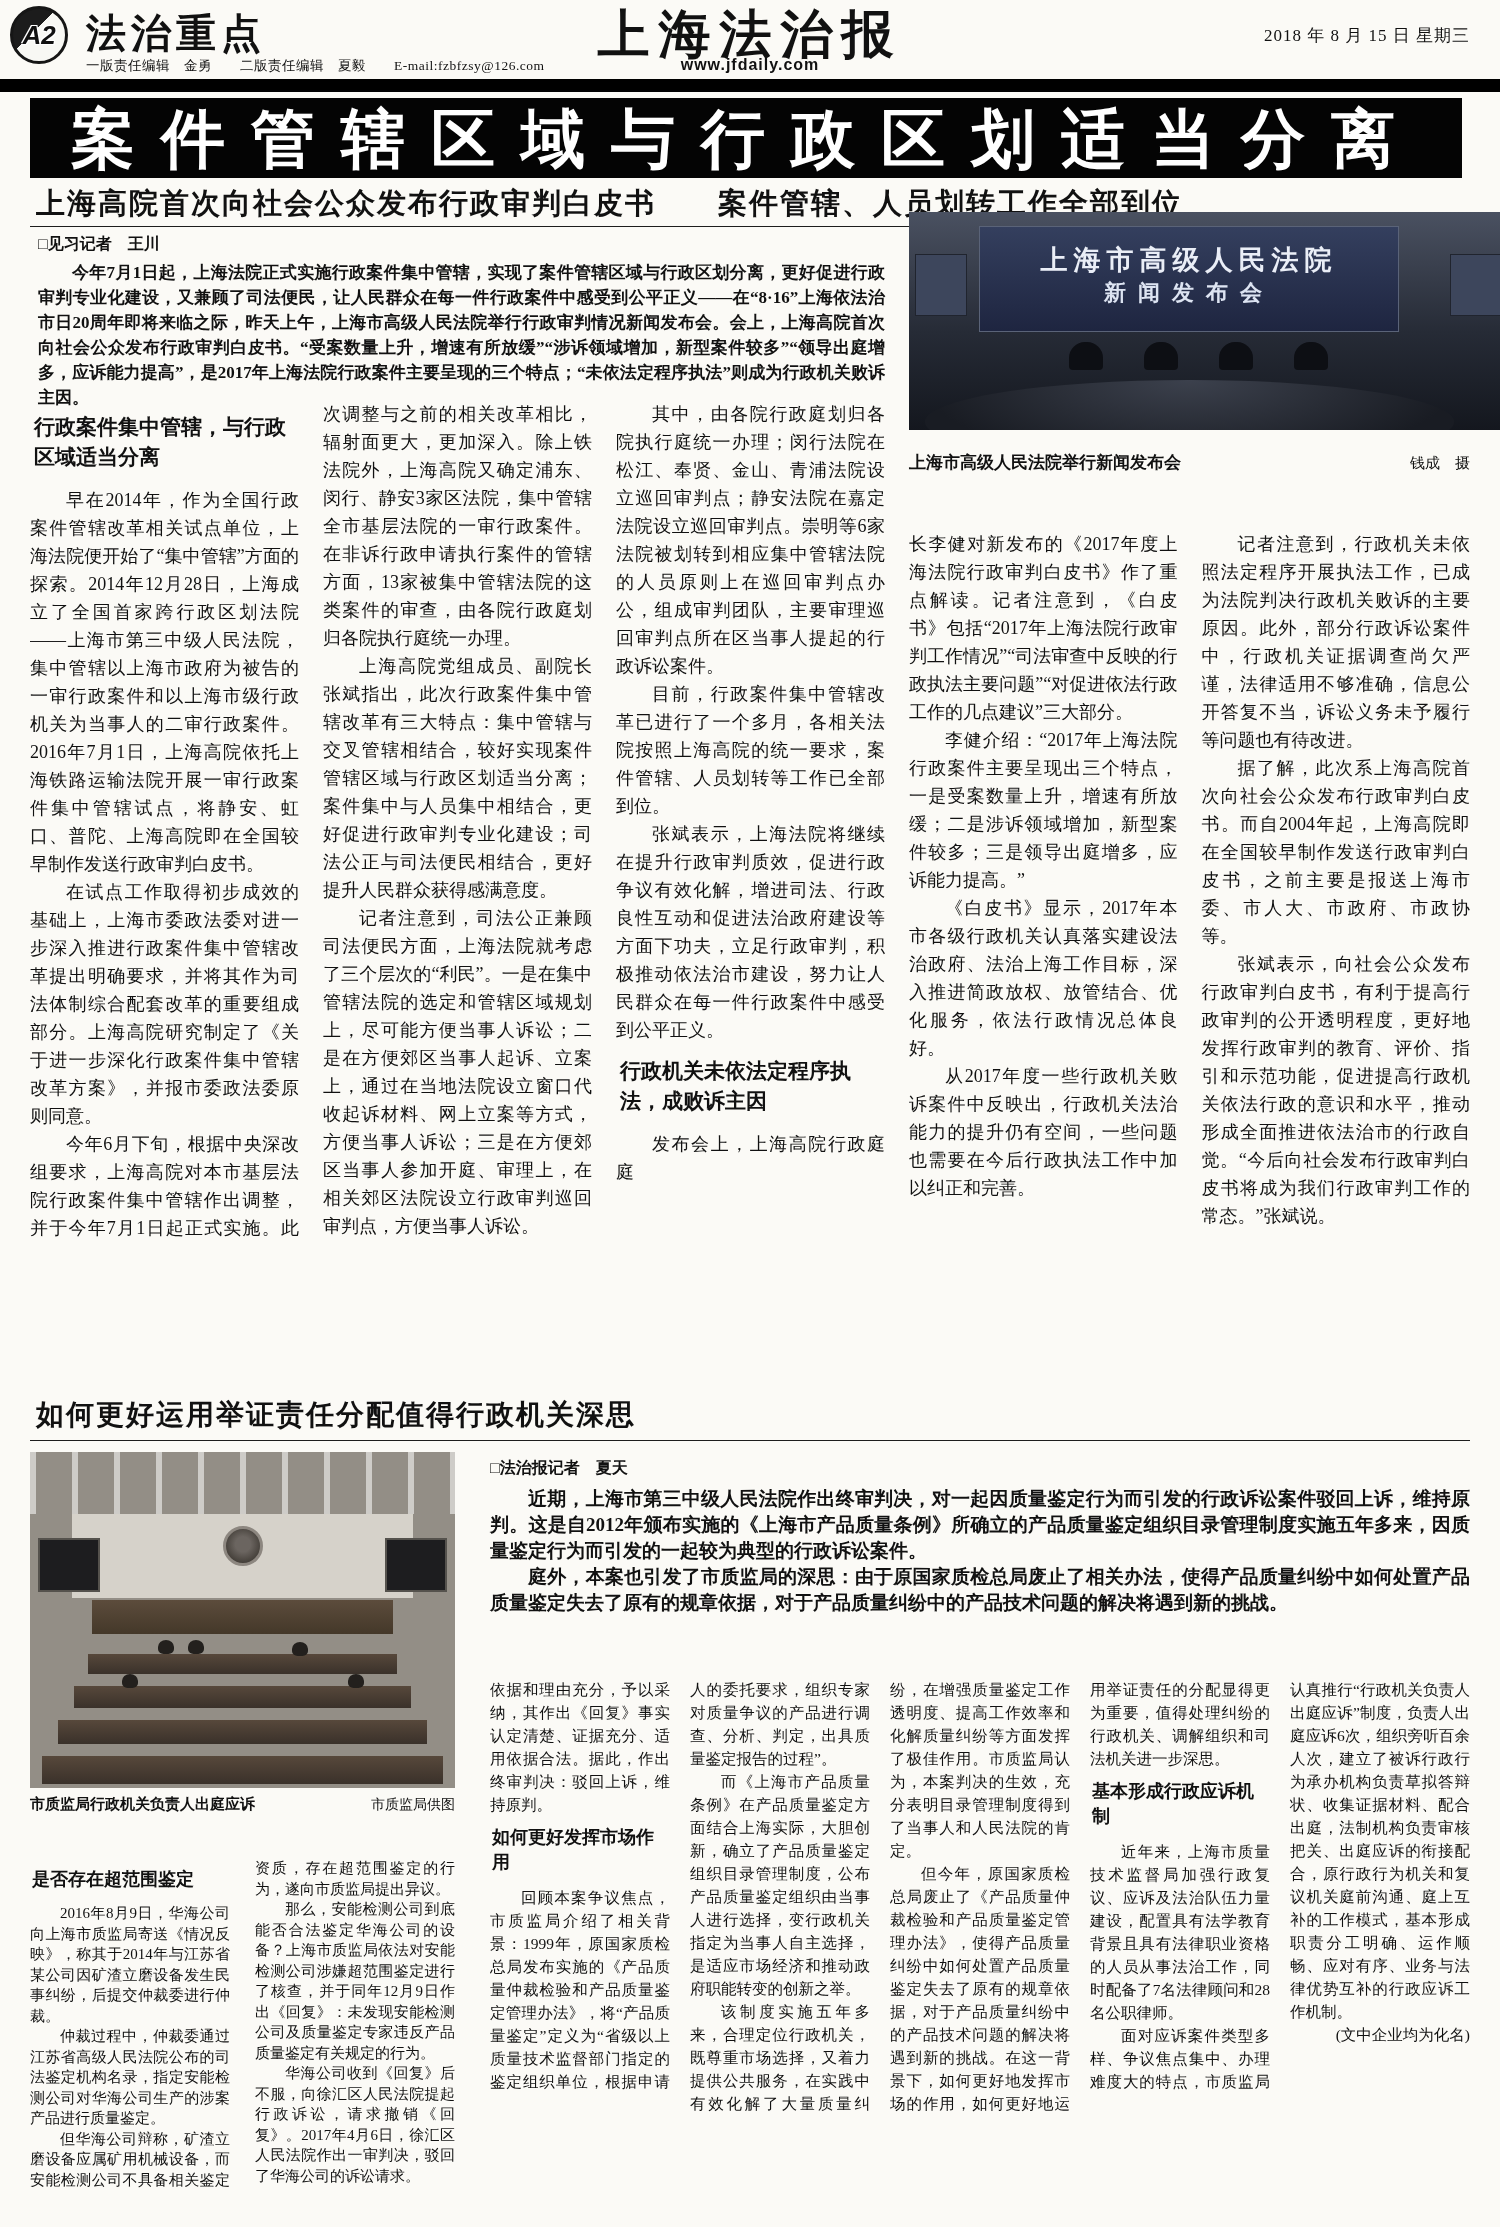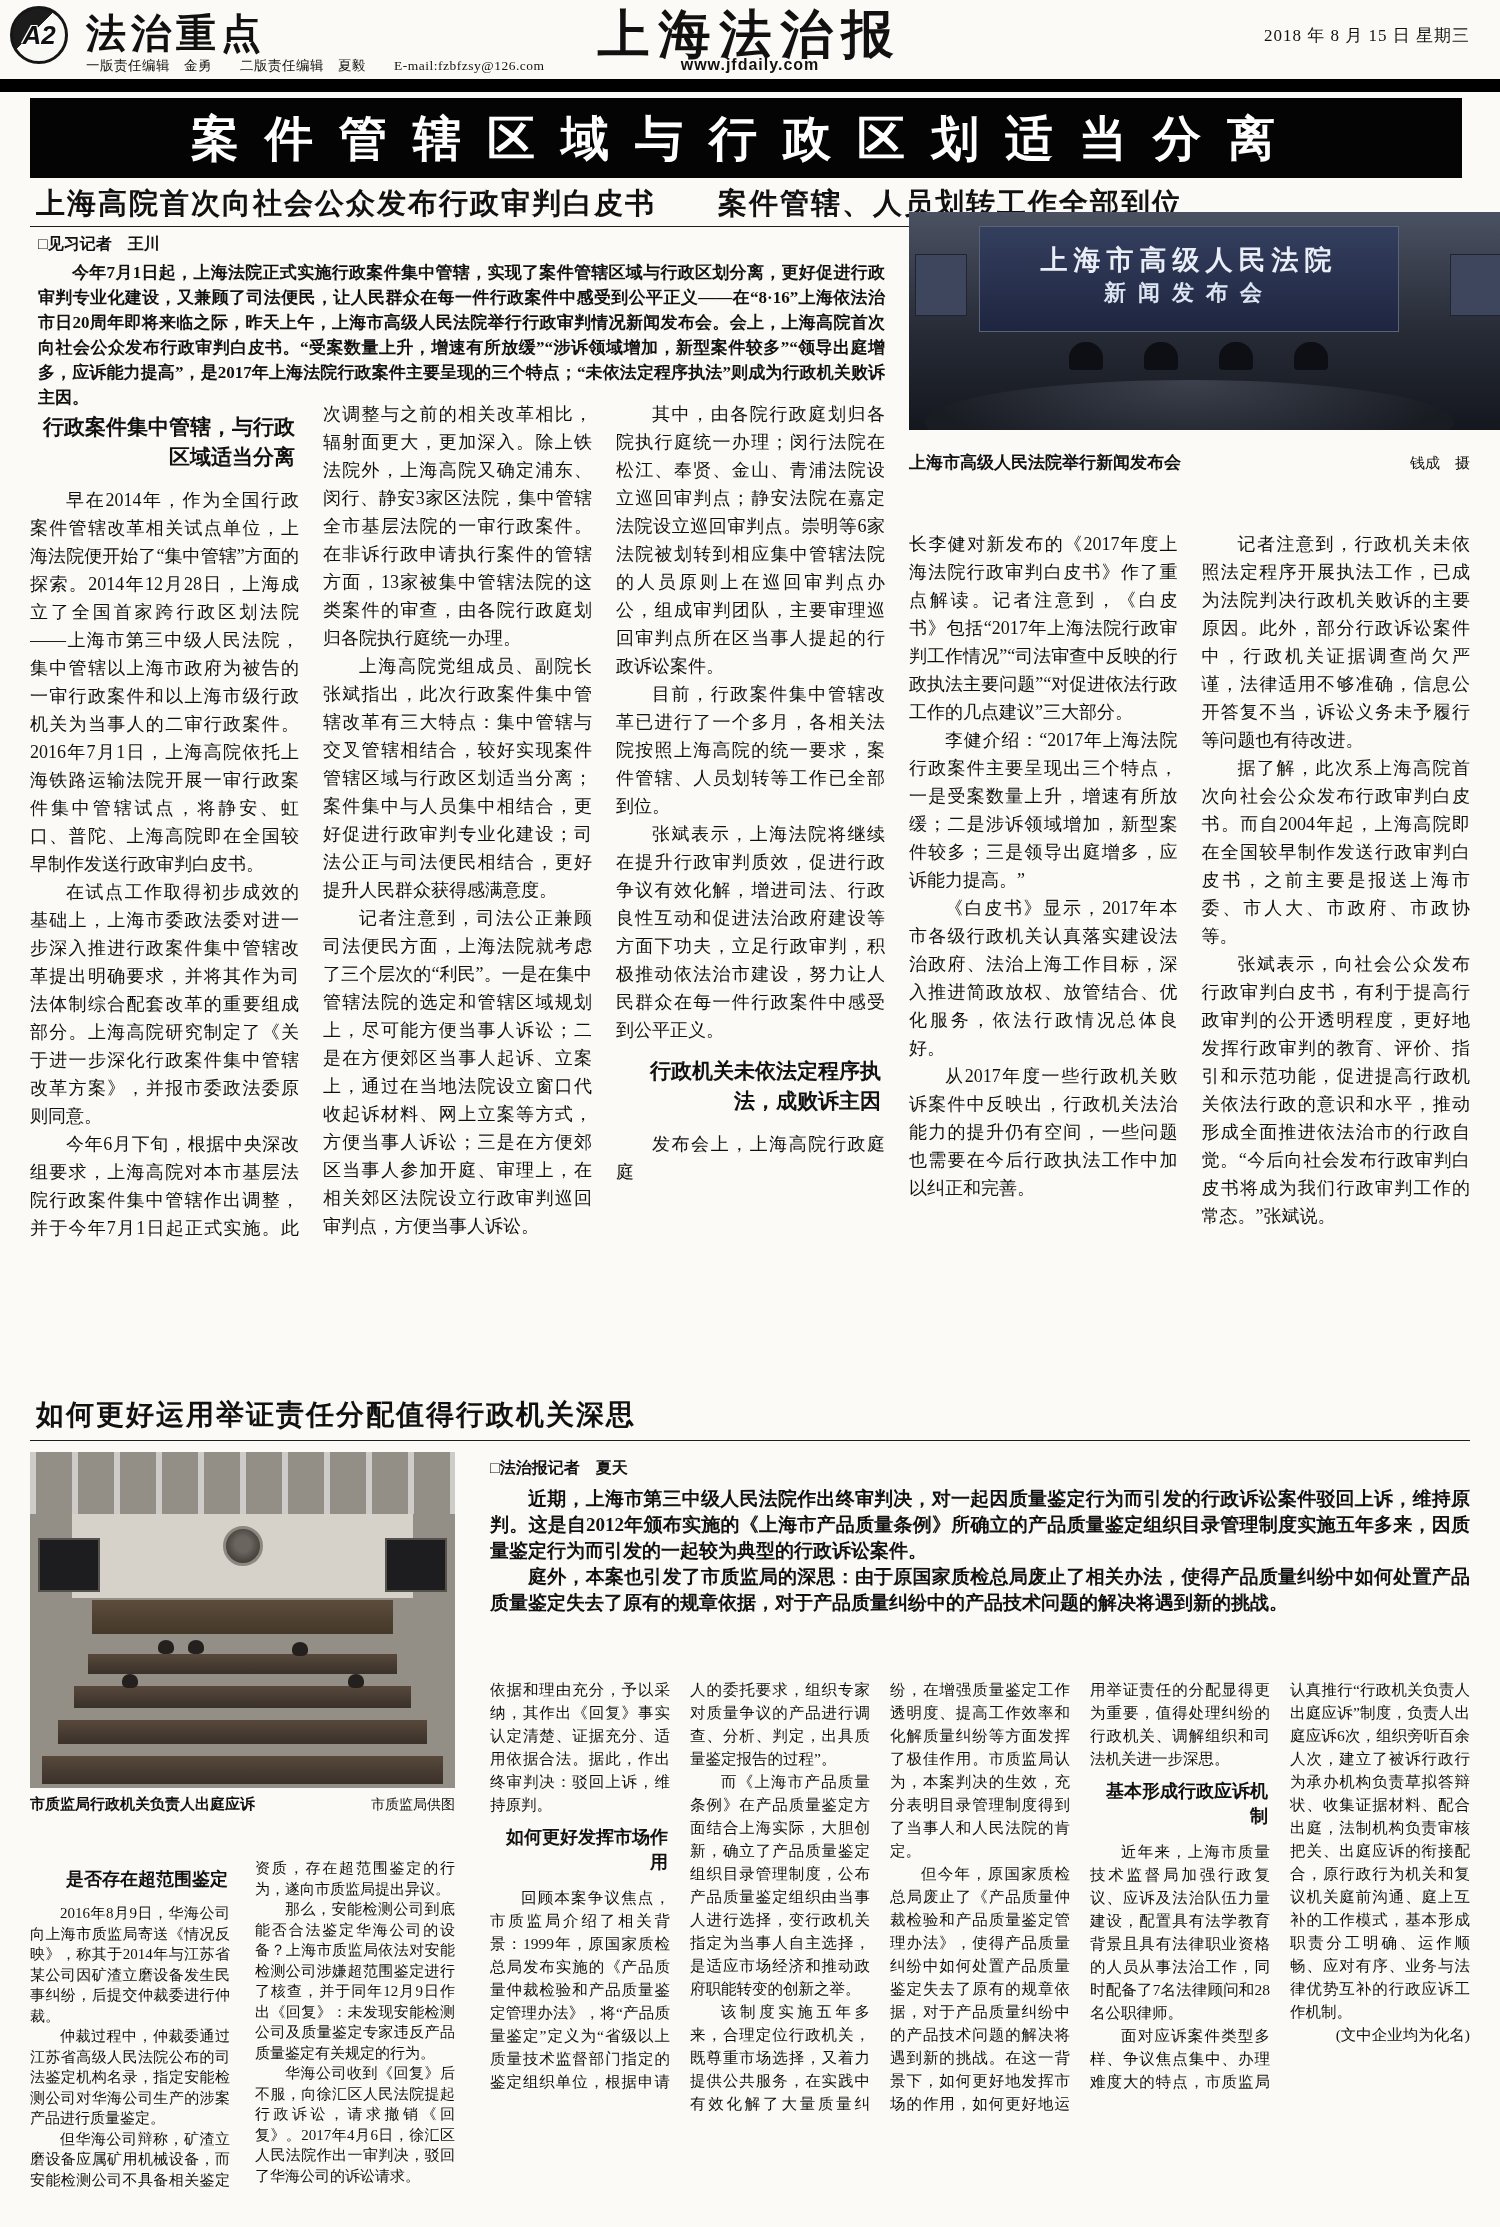--- a/index.html
+++ b/index.html
@@ -27,37 +27,37 @@
   .editors { left:86px; top:57px; font-size:13.5px; letter-spacing:.5px; }
   .website { left:50%; top:56px; transform:translateX(-50%); font-size:16px; font-weight:700; letter-spacing:1px; }
   .black-bar { left:0; top:79px; width:1500px; height:13px; background:#000; }
 
   
   .rule { left:30px; width:1440px; border-top:1.5px solid #1d1d1d; }
   .rule1 { top:226px; } .rule2 { top:1440px; }
 
   
   .banner { left:30px; top:98px; width:1432px; height:80px; background:#040404; color:#fff;
-    text-align:center; line-height:82px; font-size:48px; font-weight:900;
+    text-align:center; line-height:82px; font-size:64px; font-weight:900;
     letter-spacing:26px; white-space:nowrap; overflow:hidden; }
   .subhead1 { left:36px; top:184px; font-size:29px; font-weight:800; letter-spacing:2px; white-space:nowrap; }
   .byline { font-size:16px; font-weight:700; }
   .byline1 { left:38px; top:234px; }
   .lead1 { left:38px; top:260px; width:847px; font-size:17px; line-height:25px; font-weight:700; text-align:justify; }
 
   .a1-left  { left:30px;  top:400px; width:855px; height:862px; column-count:3; column-gap:24px;
     font-size:18px; line-height:28px; text-align:justify; overflow:hidden; }
   .a1-right { left:909px; top:490px; width:561px; height:772px; column-count:2; column-gap:24px;
     font-size:18px; line-height:28px; text-align:justify; overflow:hidden;margin-top:40px; }
 
   .para { text-indent:2em; }
   .para.ni { text-indent:0; }
   .para.ar { text-align:right; }
   .col-head { font-family:"Liberation Sans","DejaVu Sans",sans-serif; font-weight:800;
-    text-align:right; break-inside:avoid; }
+    text-align:left; break-inside:avoid; }
   .a1-left .col-head, .a1-right .col-head { font-size:21px; line-height:30px; padding:12px 4px 14px; }
   .a2-right .col-head, .a2-under .col-head { font-size:18px; line-height:25px; padding:9px 2px 11px; }
 
   
   .photo1 { left:909px; top:212px; width:599px; height:218px; overflow:hidden;
     background:linear-gradient(180deg,#4a5161 0%,#262b36 55%,#14171e 100%);padding-left:48px; }
   .p1-screen { position:absolute; left:70px; top:14px; width:420px; height:106px;
     background:linear-gradient(180deg,#343f5e,#1e2540); border:1px solid #5a6378; }
   .p1-screen-t1 { margin-top:16px; text-align:center; color:#eaeef7;
     font:700 27px/34px "Liberation Sans","DejaVu Sans",sans-serif; letter-spacing:6px; }

